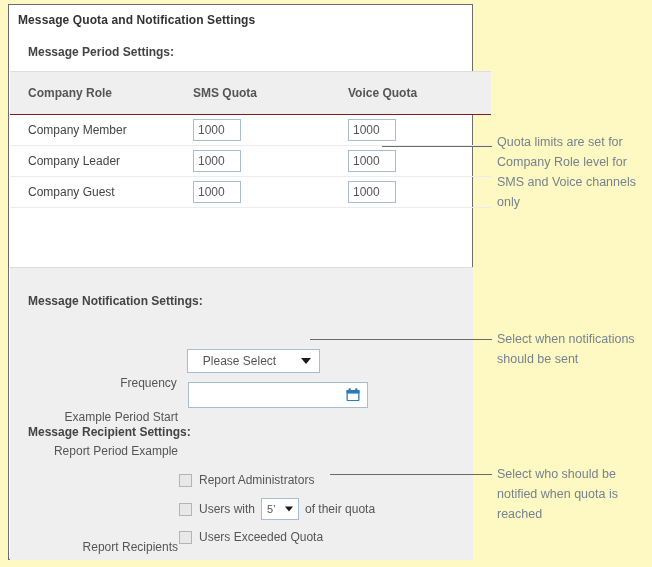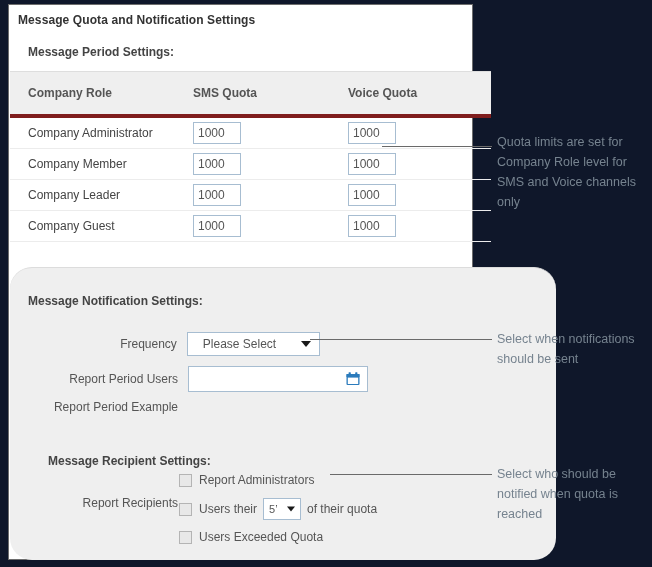--- a/index.html
+++ b/index.html
@@ -5,21 +5,21 @@
   html, body {
     margin: 0;
     padding: 0;
     background: #ffffff;
     font-family: "Liberation Sans", sans-serif;
   }
   #page {
     position: relative;
     width: 652px;
     height: 567px;
-    background: #0f172a;
+    background: #fef9c3;
     overflow: hidden;
   }
 
   
   .panel {
     position: absolute;
     left: 8px;
     top: 4px;
     width: 465px;
     height: 556px;
@@ -59,21 +59,21 @@
     color: #444444;
   }
   table.quota {
     width: 463px;
     border-collapse: collapse;
     table-layout: fixed;
   }
   table.quota thead th {
     background: #efefef;
     border-top: 1px solid #dedede;
-    border-bottom: 4px solid #7f1d1d;
+    border-bottom: 1px solid #7f1d1d;
     text-align: left;
     font-size: 12px;
     font-weight: bold;
     color: #555555;
     padding: 12px 0 12px 0;
     height: 18px;
   }
   table.quota td {
     border-bottom: 1px solid #ececec;
     font-size: 12px;
@@ -97,50 +97,49 @@
     color: #555555;
     padding: 0 4px;
     outline: none;
   }
 
   
   .grey-panel {
     position: absolute;
     left: 1px;
     top: 262px;
-    width: 546px;
+    width: 463px;
     height: 293px;
     background: #efefef;
     border-top: 1px solid #dcdcdc;
     box-sizing: border-box;
-    border-radius: 22px;
   }
 
   .notif-heading {
     position: absolute;
     left: 18px;
     top: 26px;
   }
   .recip-heading {
     position: absolute;
     left: 18px;
-    top: 186px;
-    margin-left: 20px;
+    top: 157px;
   }
 
   .field-row {
     position: absolute;
     display: flex;
     align-items: center;
   }
   .field-label {
     font-size: 12px;
     color: #555555;
     text-align: right;
     padding-right: 10px;
+    margin-top: 44px;
   }
 
   
   .sel-freq {
     position: relative;
     width: 134px;
     height: 24px;
     box-sizing: border-box;
     border: 1px solid #a7bdd1;
     background: #ffffff;
@@ -255,29 +254,20 @@
       <table class="quota">
         <thead>
           <tr>
             <th class="col-role">Company Role</th>
             <th class="col-sms">SMS Quota</th>
             <th class="col-voice">Voice Quota</th>
           </tr>
         </thead>
         <tbody>
           <tr>
-            <td class="col-role">Company Administrator</td>
-            <td class="col-sms">
-              <input class="qty" type="text" value="1000" style="">
-            </td>
-            <td class="col-voice">
-              <input class="qty" type="text" value="1000" style="">
-            </td>
-          </tr>
-          <tr>
             <td class="col-role">Company Member</td>
             <td class="col-sms">
               <input class="qty" type="text" value="1000" style="">
             </td>
             <td class="col-voice">
               <input class="qty" type="text" value="1000" style="">
             </td>
           </tr>
           <tr>
             <td class="col-role">Company Leader</td>
@@ -307,21 +297,21 @@
 
       <div class="field-row" style="left:0px; top:64px; width:310px;">
         <div class="field-label" style="width:168px;">Frequency</div>
         <div class="sel-freq">
           <span>Please Select</span>
           <span class="caret"></span>
         </div>
       </div>
 
       <div class="field-row" style="left:0px; top:98px; width:360px;">
-        <div class="field-label" style="width:168px;">Report Period Users</div>
+        <div class="field-label" style="width:168px;">Example Period Start</div>
         <div class="date-field">
           <span class="cal-icon">
             <svg width="16" height="16" viewBox="0 0 16 16">
               <rect x="1.5" y="3" width="13" height="11" rx="1" fill="#2b7bbc"></rect>
               <rect x="1.5" y="3" width="13" height="3" fill="#2b7bbc"></rect>
               <rect x="2.8" y="6.6" width="10.4" height="6.4" fill="#ffffff"></rect>
               <rect x="3.6" y="1.2" width="2.2" height="3" rx="0.6" fill="#2b7bbc"></rect>
               <rect x="10.2" y="1.2" width="2.2" height="3" rx="0.6" fill="#2b7bbc"></rect>
             </svg>
           </span>
@@ -337,21 +327,21 @@
 
       <div class="field-label" style="position:absolute; left:0px; top:228px; width:168px;">Report Recipients</div>
 
       <div class="cb-row" style="position:absolute; left:169px; top:205px;">
         <span class="cbox"></span>
         <span class="cb-text">Report Administrators</span>
       </div>
 
       <div class="cb-row" style="position:absolute; left:169px; top:230px;">
         <span class="cbox"></span>
-        <span class="cb-text">Users their</span>
+        <span class="cb-text">Users with</span>
         <span class="sel-pct" style="margin-left:6px;">
           <span>5’</span>
           <span class="caret"></span>
         </span>
         <span class="inline-txt">of their quota</span>
       </div>
 
       <div class="cb-row" style="position:absolute; left:169px; top:262px;">
         <span class="cbox"></span>
         <span class="cb-text">Users Exceeded Quota</span>

